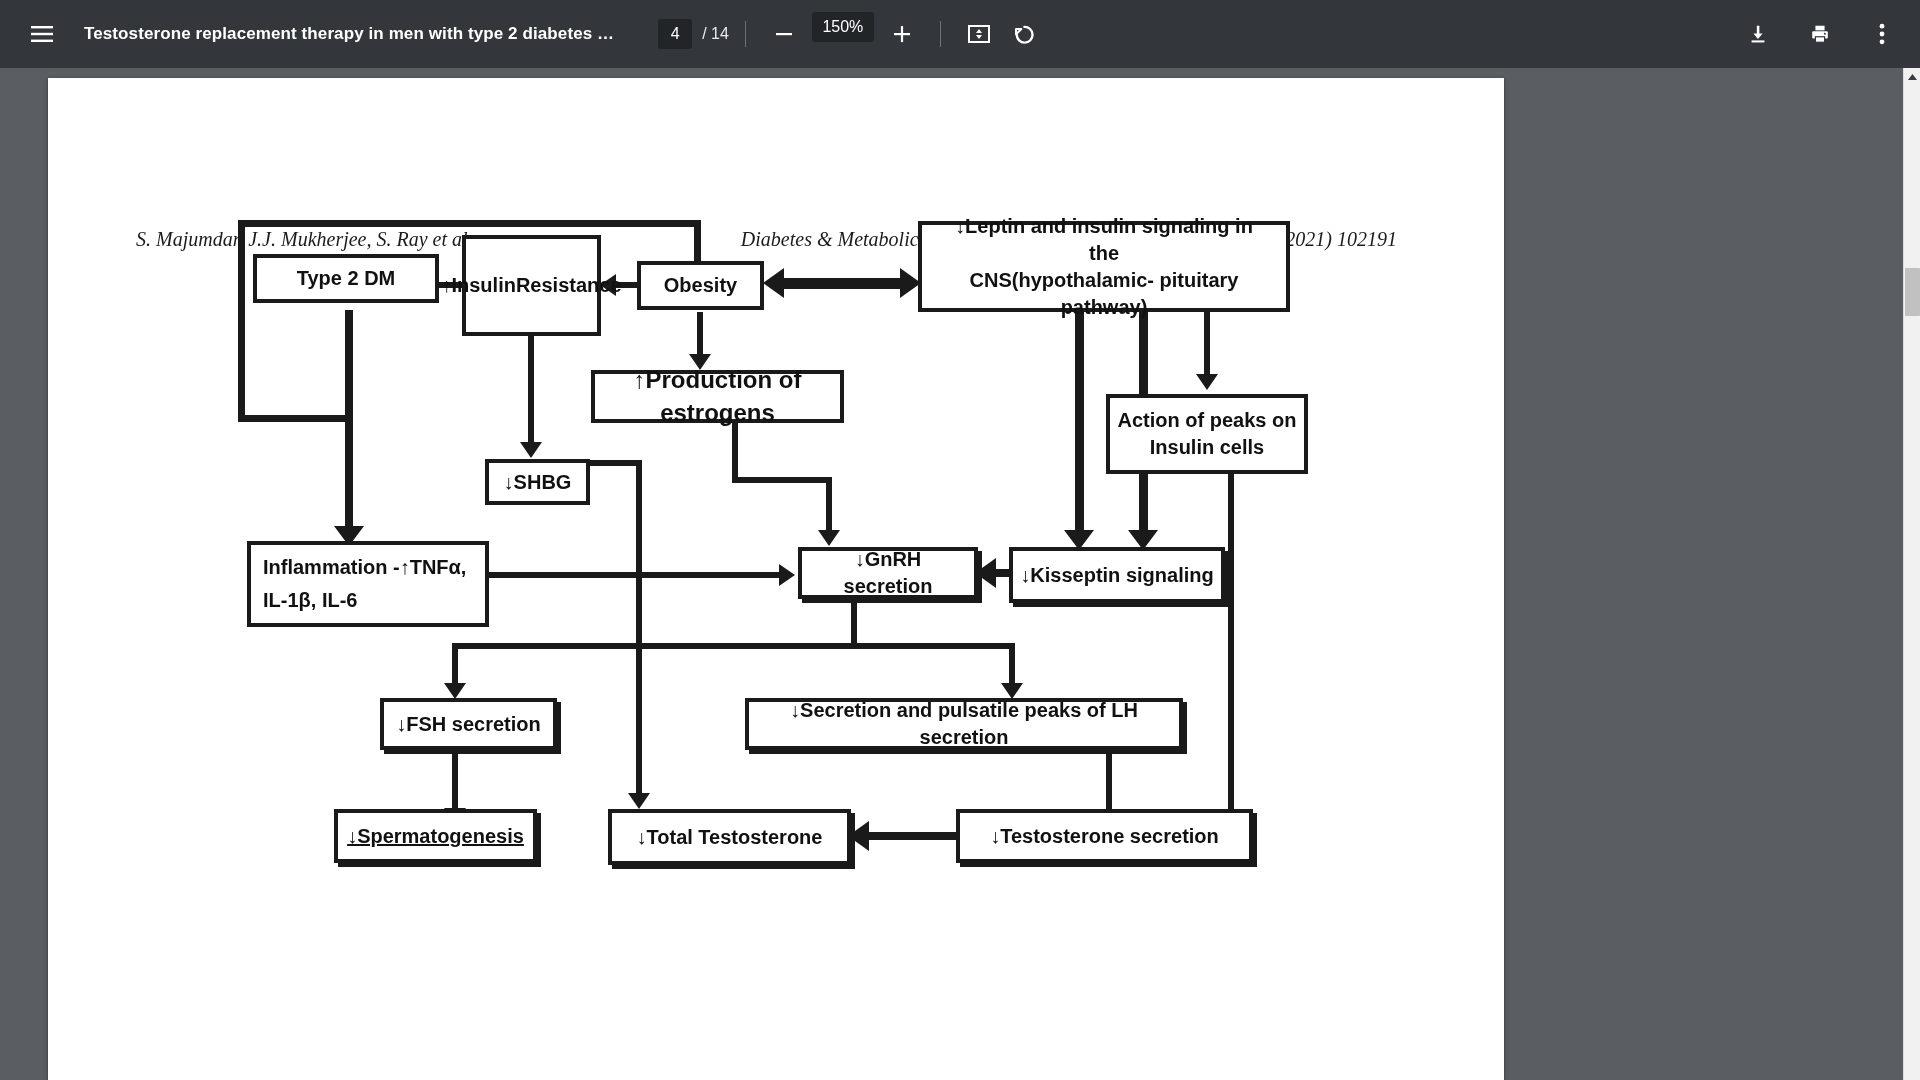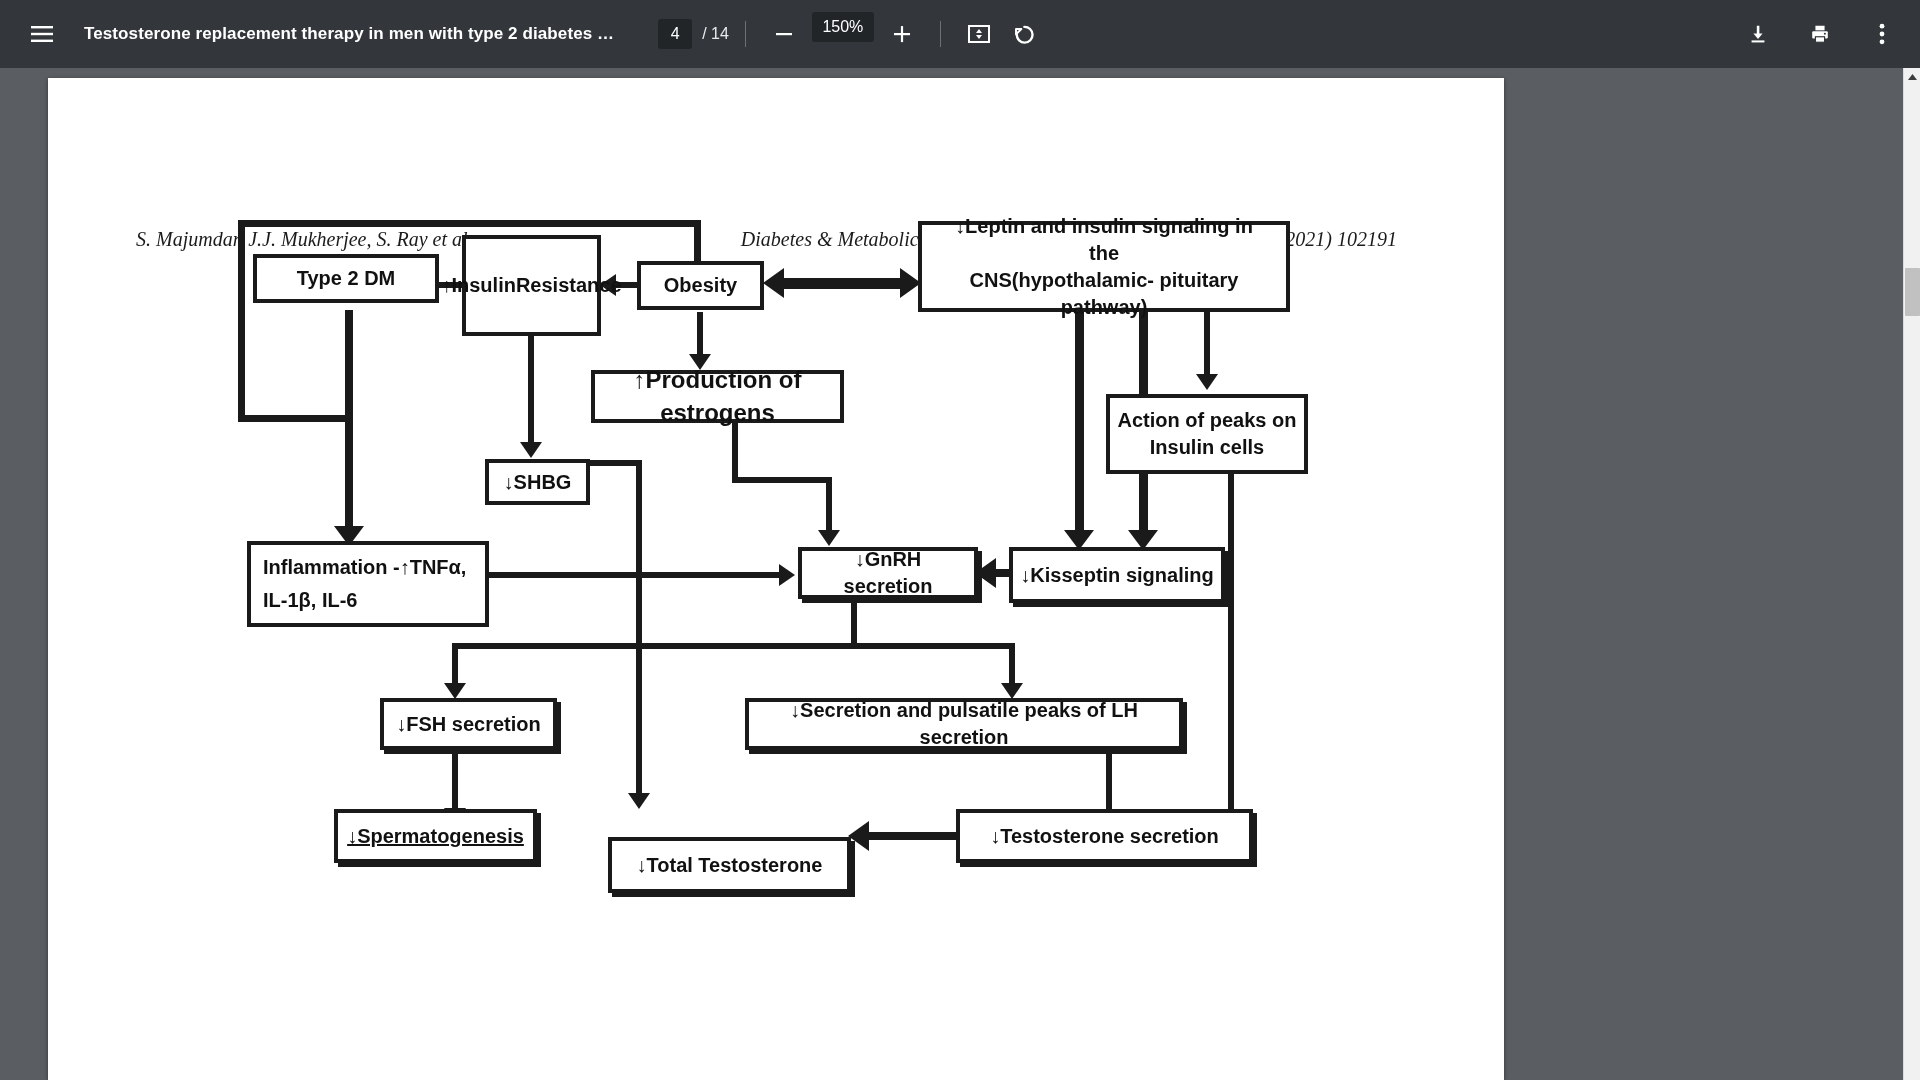--- a/index.html
+++ b/index.html
@@ -364,21 +364,21 @@
       <div class="ln v" style="left:1058px; top:672px; height:68px;"></div>
       <div class="ar down" style="left:1050px; top:736px;"></div>
 
       <div class="ln v" style="left:1180px; top:396px; height:344px;"></div>
       <div class="ar down" style="left:1172px; top:736px;"></div>
 
       <div class="fbox shadow-box" style="left:286px; top:731px; width:203px; height:54px; font-size:20px;text-decoration:underline;">
         <span>↓Spermatogenesis</span>
       </div>
 
-      <div class="fbox shadow-box" style="left:560px; top:759px; width:243px; height:56px; font-size:20px;">
+      <div class="fbox shadow-box" style="left:560px; top:731px; width:243px; height:56px; font-size:20px;">
         <span>↓Total Testosterone</span>
       </div>
 
       <div class="fbox shadow-box" style="left:908px; top:731px; width:297px; height:54px; font-size:20px;">
         <span>↓Testosterone secretion</span>
       </div>
 
       <div class="ln thick-h" style="left:820px; top:754px; width:90px; height:8px;"></div>
       <div class="ar left-lg" style="left:800px; top:743px;"></div>
 

